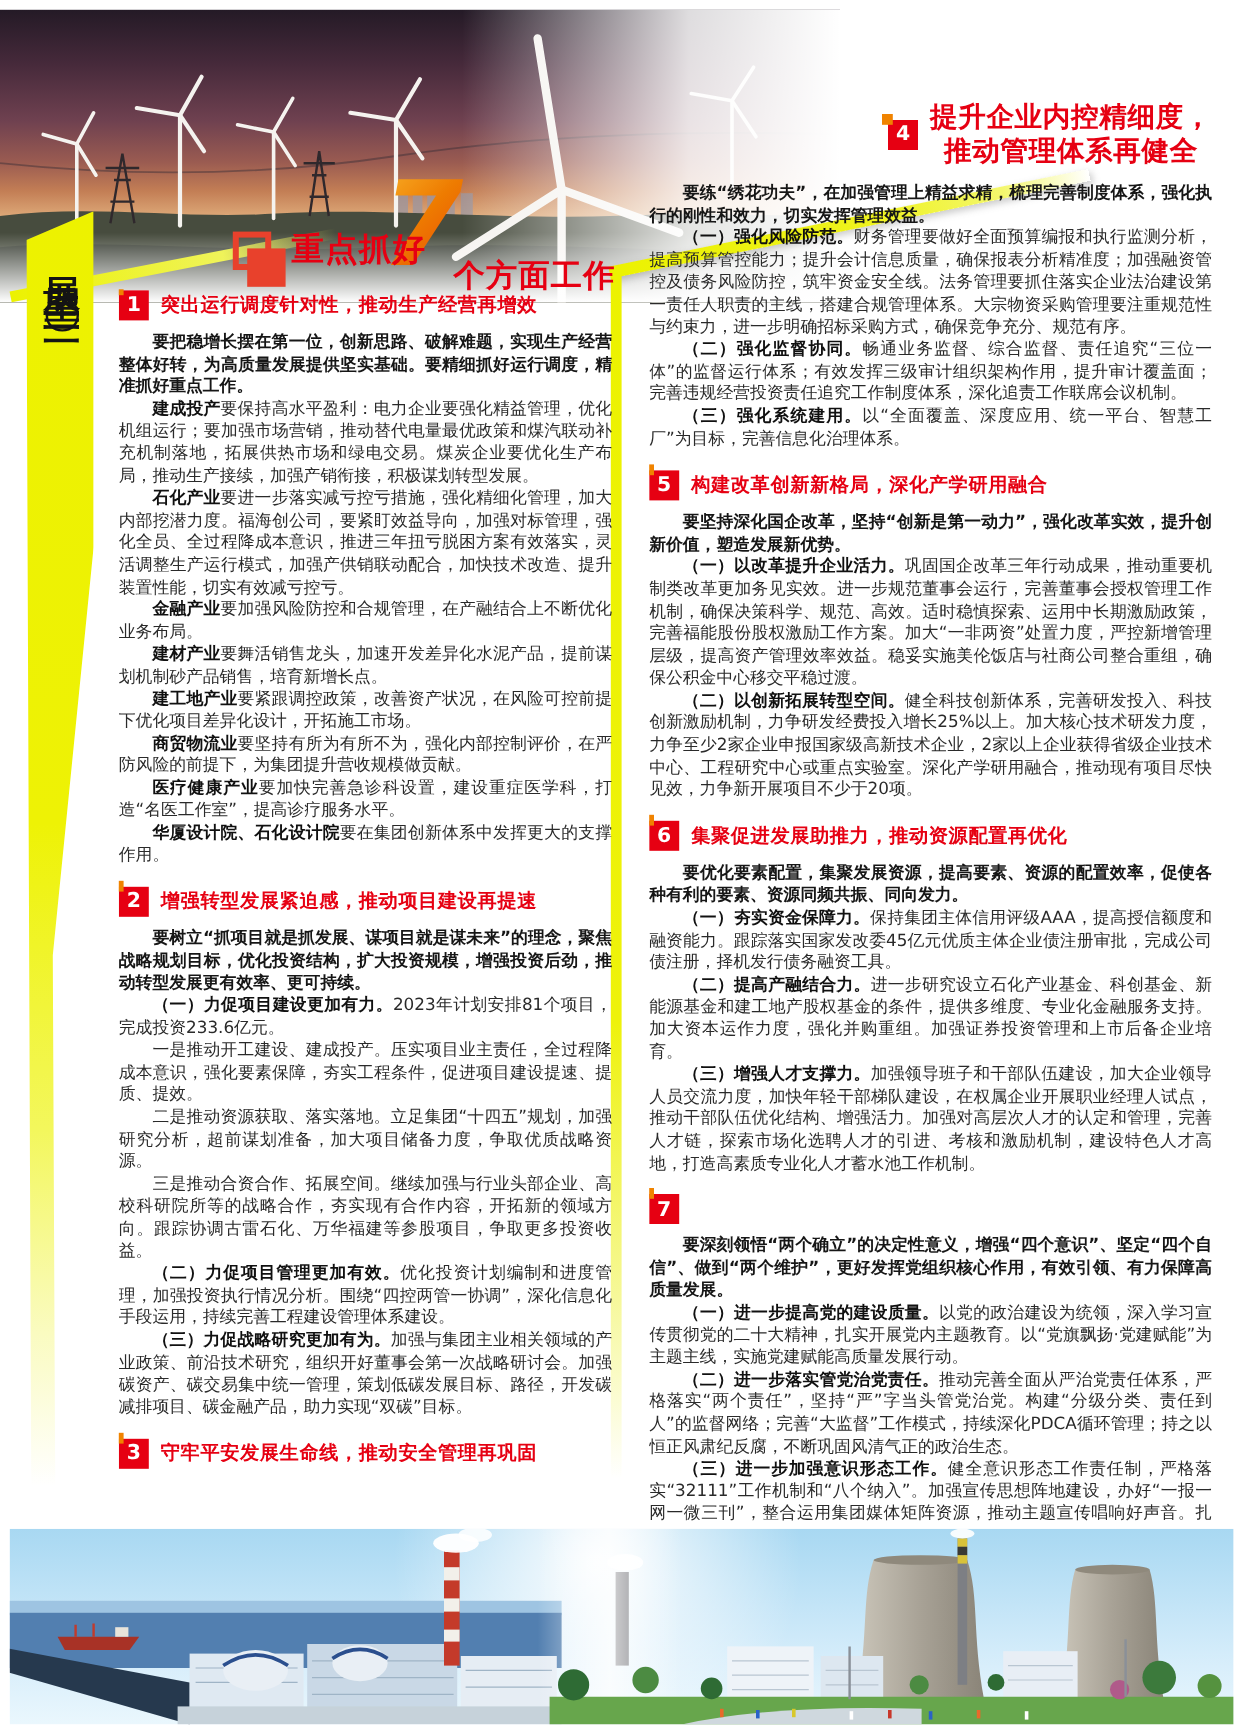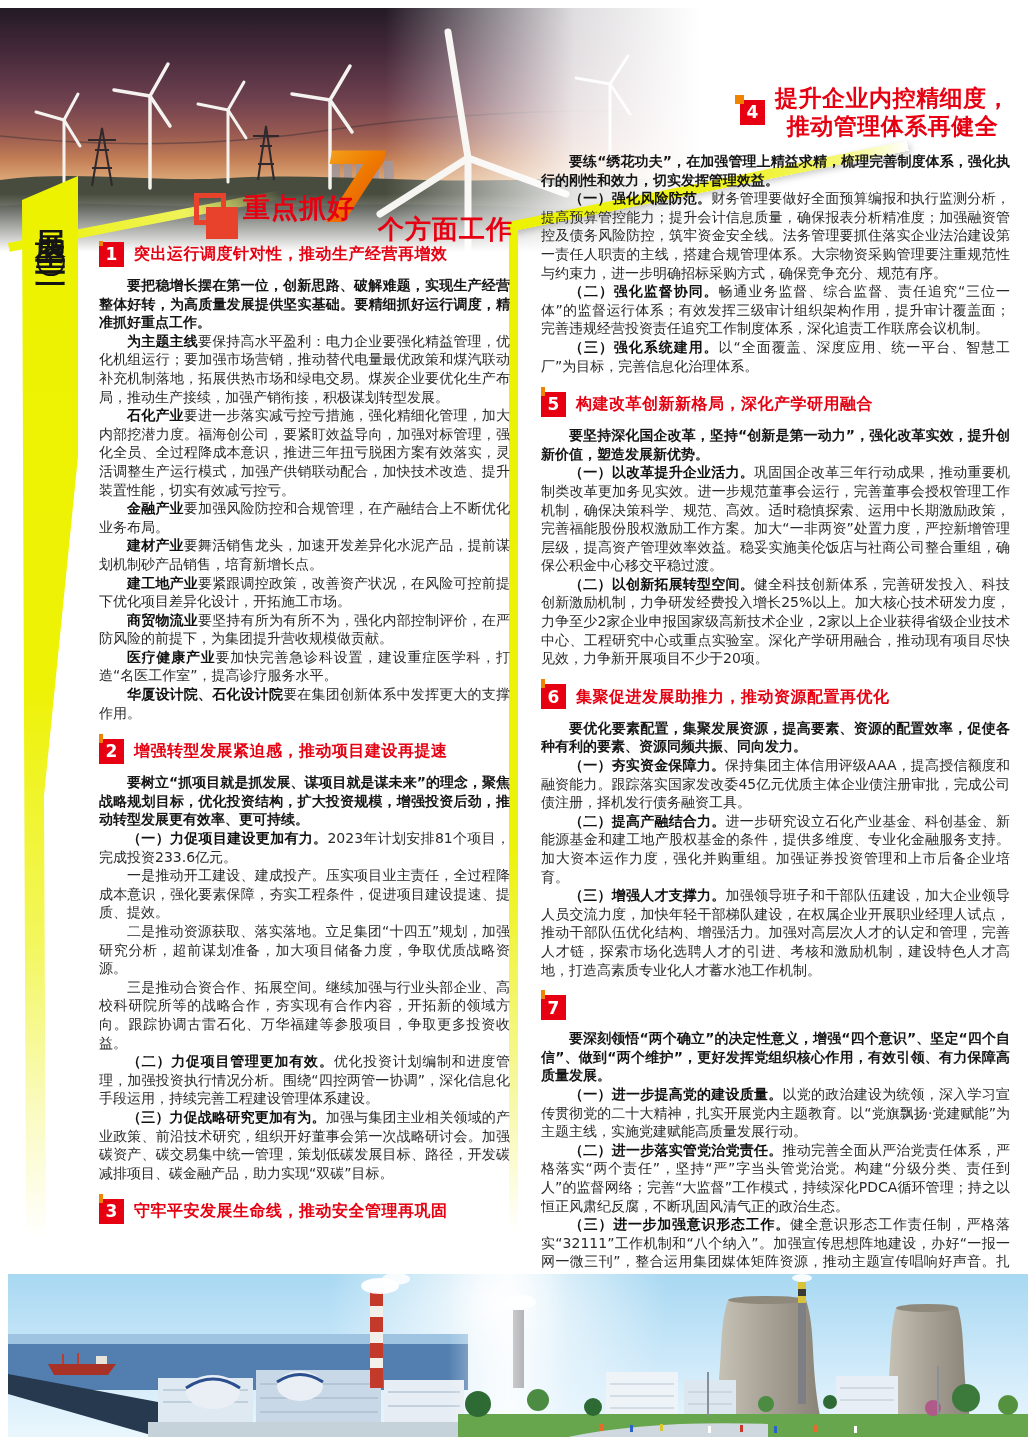--- a/index.html
+++ b/index.html
@@ -160,21 +160,21 @@
         <div class="sec-header">
           <span class="badge">
             <i class="corner"></i>
             <span>1</span>
           </span>
           <div class="sec-title">
             <div>突出运行调度针对性，推动生产经营再增效</div>
           </div>
         </div>
         <p class="intro">要把稳增长摆在第一位，创新思路、破解难题，实现生产经营整体好转，为高质量发展提供坚实基础。要精细抓好运行调度，精准抓好重点工作。</p>
-        <p><b class="lead">为主题主线</b>要保持高水平盈利：电力企业要强化精益管理，优化机组运行；要加强市场营销，推动替代电量最优政策和煤汽联动补充机制落地，拓展供热市场和绿电交易。煤炭企业要优化生产布局，推动生产接续，加强产销衔接，积极谋划转型发展。</p>
+        <p><b class="lead">建成投产</b>要保持高水平盈利：电力企业要强化精益管理，优化机组运行；要加强市场营销，推动替代电量最优政策和煤汽联动补充机制落地，拓展供热市场和绿电交易。煤炭企业要优化生产布局，推动生产接续，加强产销衔接，积极谋划转型发展。</p>
         <p><b class="lead">石化产业</b>要进一步落实减亏控亏措施，强化精细化管理，加大内部挖潜力度。福海创公司，要紧盯效益导向，加强对标管理，强化全员、全过程降成本意识，推进三年扭亏脱困方案有效落实，灵活调整生产运行模式，加强产供销联动配合，加快技术改造、提升装置性能，切实有效减亏控亏。</p>
         <p><b class="lead">金融产业</b>要加强风险防控和合规管理，在产融结合上不断优化业务布局。</p>
         <p><b class="lead">建材产业</b>要舞活销售龙头，加速开发差异化水泥产品，提前谋划机制砂产品销售，培育新增长点。</p>
         <p><b class="lead">建工地产业</b>要紧跟调控政策，改善资产状况，在风险可控前提下优化项目差异化设计，开拓施工市场。</p>
         <p><b class="lead">商贸物流业</b>要坚持有所为有所不为，强化内部控制评价，在严防风险的前提下，为集团提升营收规模做贡献。</p>
         <p><b class="lead">医疗健康产业</b>要加快完善急诊科设置，建设重症医学科，打造“名医工作室”，提高诊疗服务水平。</p>
         <p><b class="lead">华厦设计院、石化设计院</b>要在集团创新体系中发挥更大的支撑作用。</p>
       </section>
       <section class="sec">
         <div class="sec-header">

